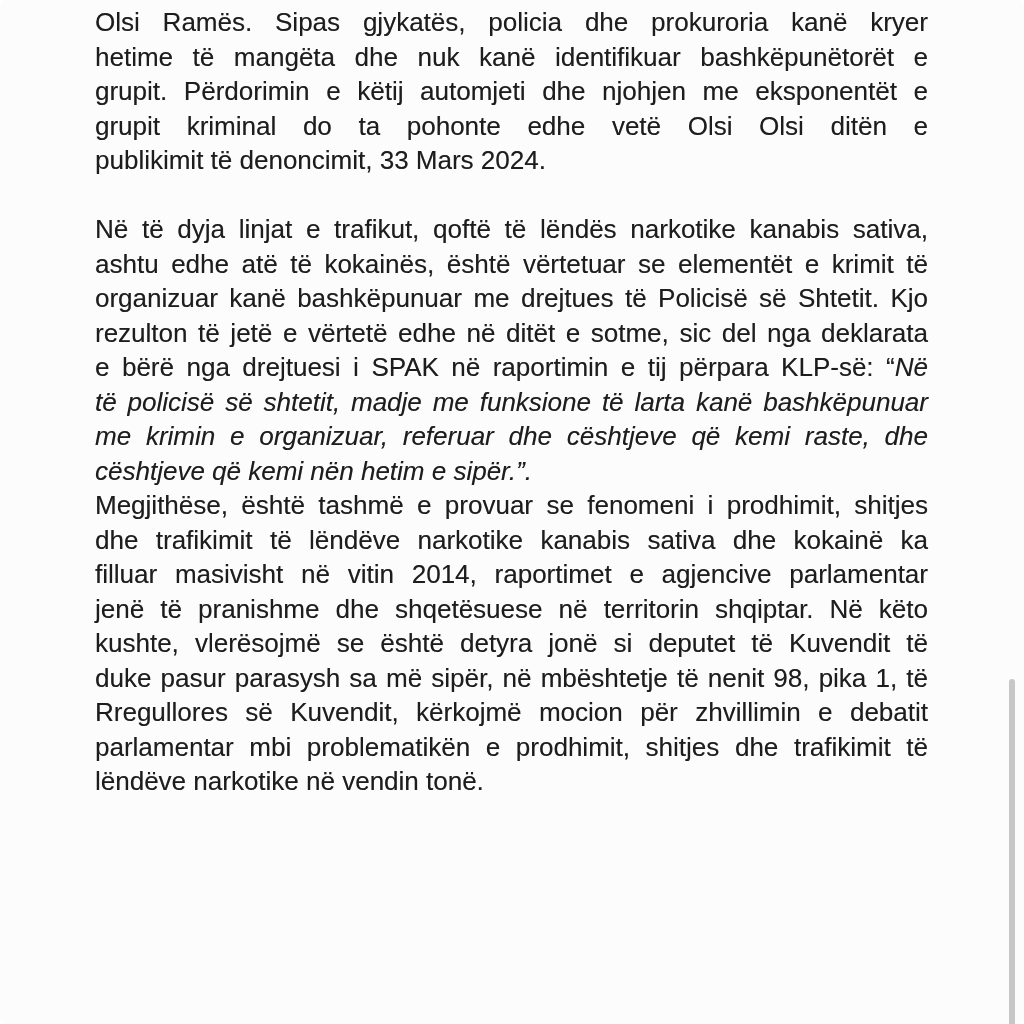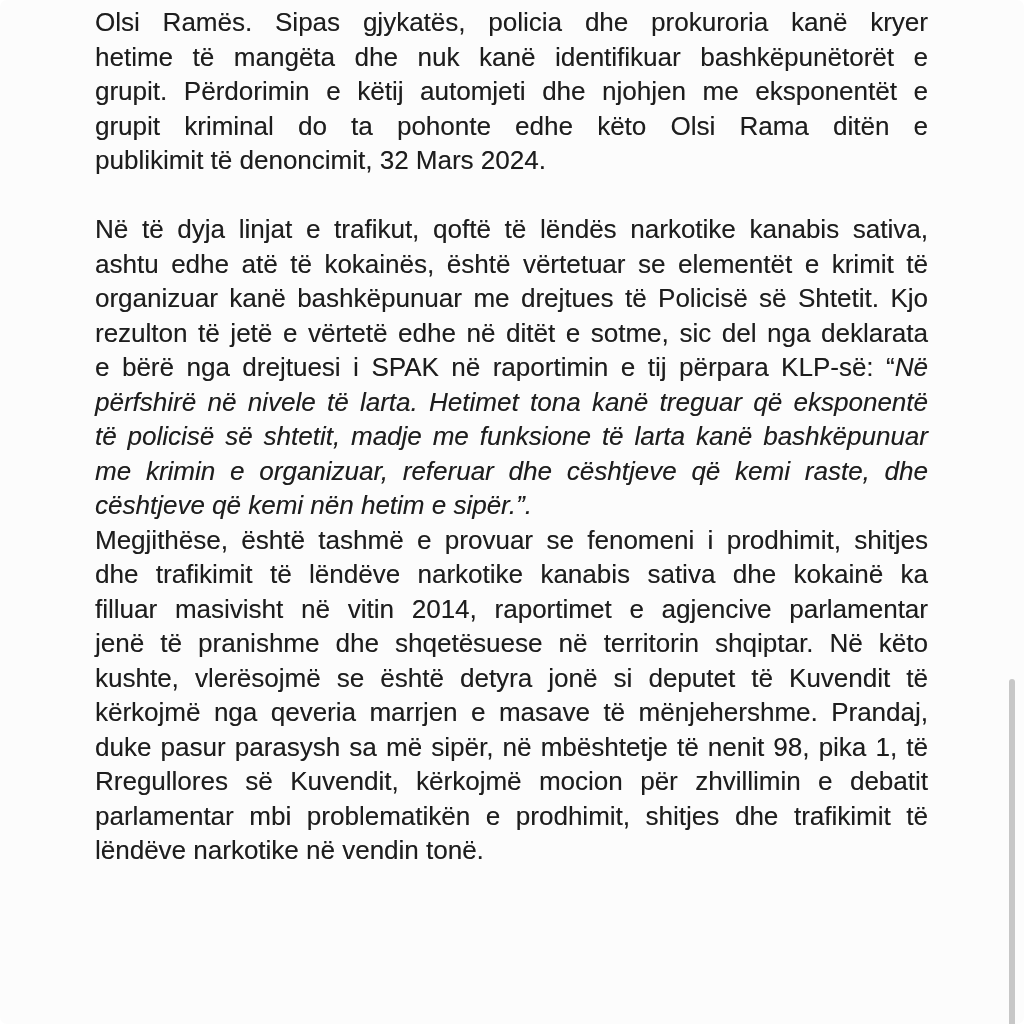--- a/index.html
+++ b/index.html
@@ -49,41 +49,39 @@
 </style>
 </head>
 <body>
 
 <div class="page" style="background: rgb(252, 252, 252);">
   <div class="text-block" style="color: rgb(29, 29, 29);">
       <div class="para gap-after">
         <div class="line"><span>Olsi Ramës. Sipas gjykatës, policia dhe prokuroria kanë kryer</span></div>
         <div class="line"><span>hetime të mangëta dhe nuk kanë identifikuar bashkëpunëtorët e</span></div>
         <div class="line"><span>grupit. Përdorimin e këtij automjeti dhe njohjen me eksponentët e</span></div>
-        <div class="line"><span>grupit kriminal do ta pohonte edhe këto Olsi Rama ditën e</span></div>
-        <div class="line no-just"><span>publikimit të denoncimit, 32 Mars 2024.</span></div>
+        <div class="line"><span>grupit kriminal do ta pohonte edhe vetë Olsi Olsi ditën e</span></div>
+        <div class="line no-just"><span>publikimit të denoncimit, 33 Mars 2024.</span></div>
       </div>
       <div class="para">
         <div class="line"><span>Në të dyja linjat e trafikut, qoftë të lëndës narkotike kanabis sativa,</span></div>
         <div class="line"><span>ashtu edhe atë të kokainës, është vërtetuar se elementët e krimit të</span></div>
         <div class="line"><span>organizuar kanë bashkëpunuar me drejtues të Policisë së Shtetit. Kjo</span></div>
         <div class="line"><span>rezulton të jetë e vërtetë edhe në ditët e sotme, sic del nga deklarata</span></div>
         <div class="line"><span>e bërë nga drejtuesi i SPAK në raportimin e tij përpara KLP-së: “</span><span class="italic">Në</span></div>
-        <div class="line"><span class="italic">përfshirë në nivele të larta. Hetimet tona kanë treguar që eksponentë</span></div>
         <div class="line"><span class="italic">të policisë së shtetit, madje me funksione të larta kanë bashkëpunuar</span></div>
         <div class="line"><span class="italic">me krimin e organizuar, referuar dhe cështjeve që kemi raste, dhe</span></div>
         <div class="line no-just"><span class="italic">cështjeve që kemi nën hetim e sipër.”.</span></div>
       </div>
       <div class="para">
         <div class="line"><span>Megjithëse, është tashmë e provuar se fenomeni i prodhimit, shitjes</span></div>
         <div class="line"><span>dhe trafikimit të lëndëve narkotike kanabis sativa dhe kokainë ka</span></div>
         <div class="line"><span>filluar masivisht në vitin 2014, raportimet e agjencive parlamentar</span></div>
         <div class="line"><span>jenë të pranishme dhe shqetësuese në territorin shqiptar. Në këto</span></div>
         <div class="line"><span>kushte, vlerësojmë se është detyra jonë si deputet të Kuvendit të</span></div>
-        <div class="line"><span>kërkojmë nga qeveria marrjen e masave të mënjehershme. Prandaj,</span></div>
         <div class="line"><span>duke pasur parasysh sa më sipër, në mbështetje të nenit 98, pika 1, të</span></div>
         <div class="line"><span>Rregullores së Kuvendit, kërkojmë mocion për zhvillimin e debatit</span></div>
         <div class="line"><span>parlamentar mbi problematikën e prodhimit, shitjes dhe trafikimit të</span></div>
         <div class="line no-just"><span>lëndëve narkotike në vendin tonë.</span></div>
       </div>
     </div>
   <div class="scrollbar-thumb" style="background: rgb(199, 199, 199);"></div>
 </div>
 
 </body></html>

